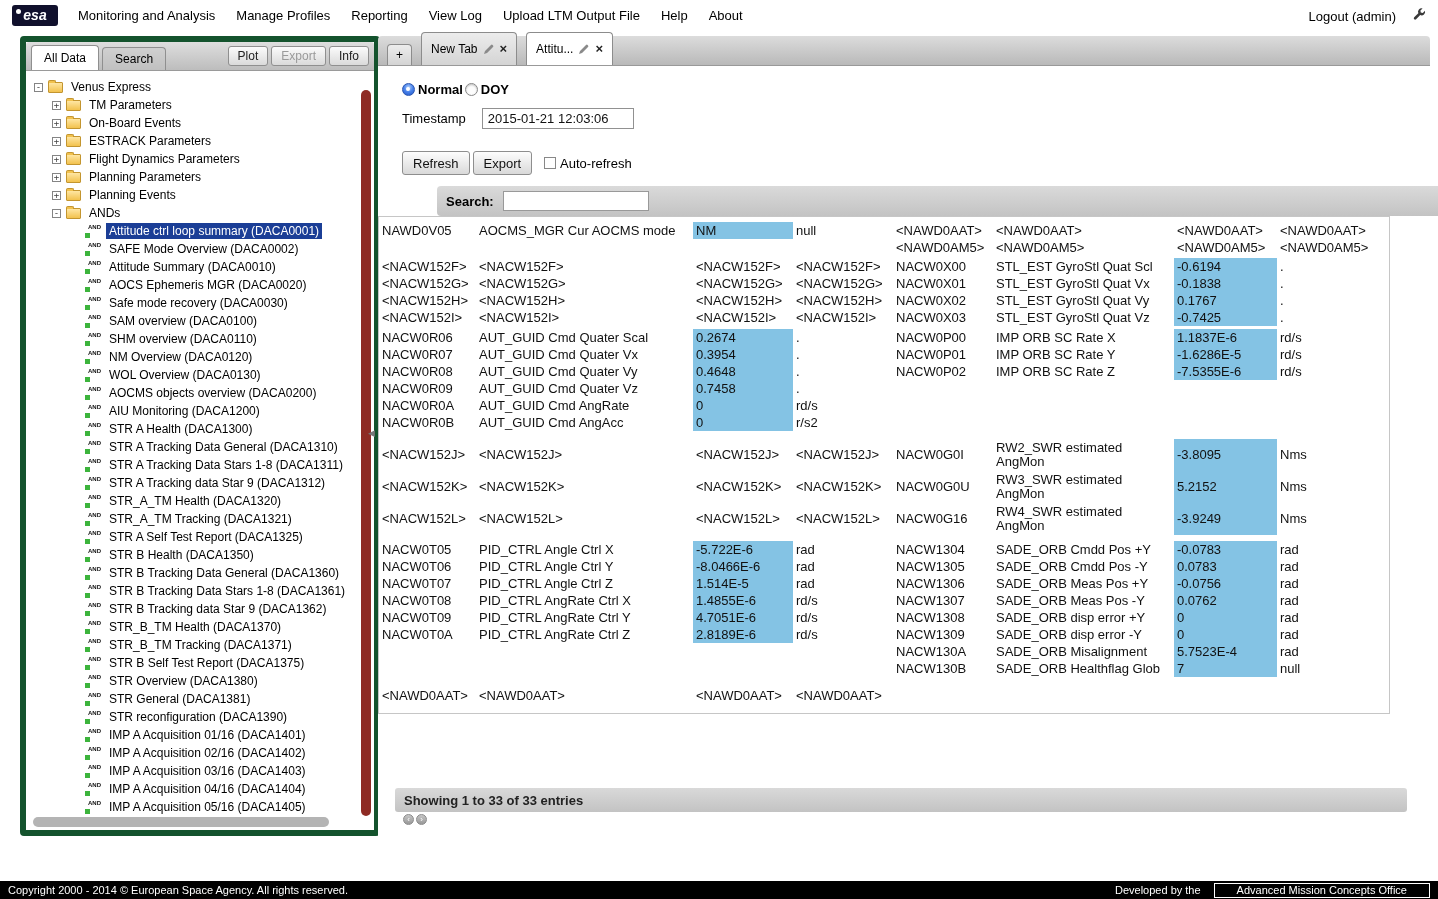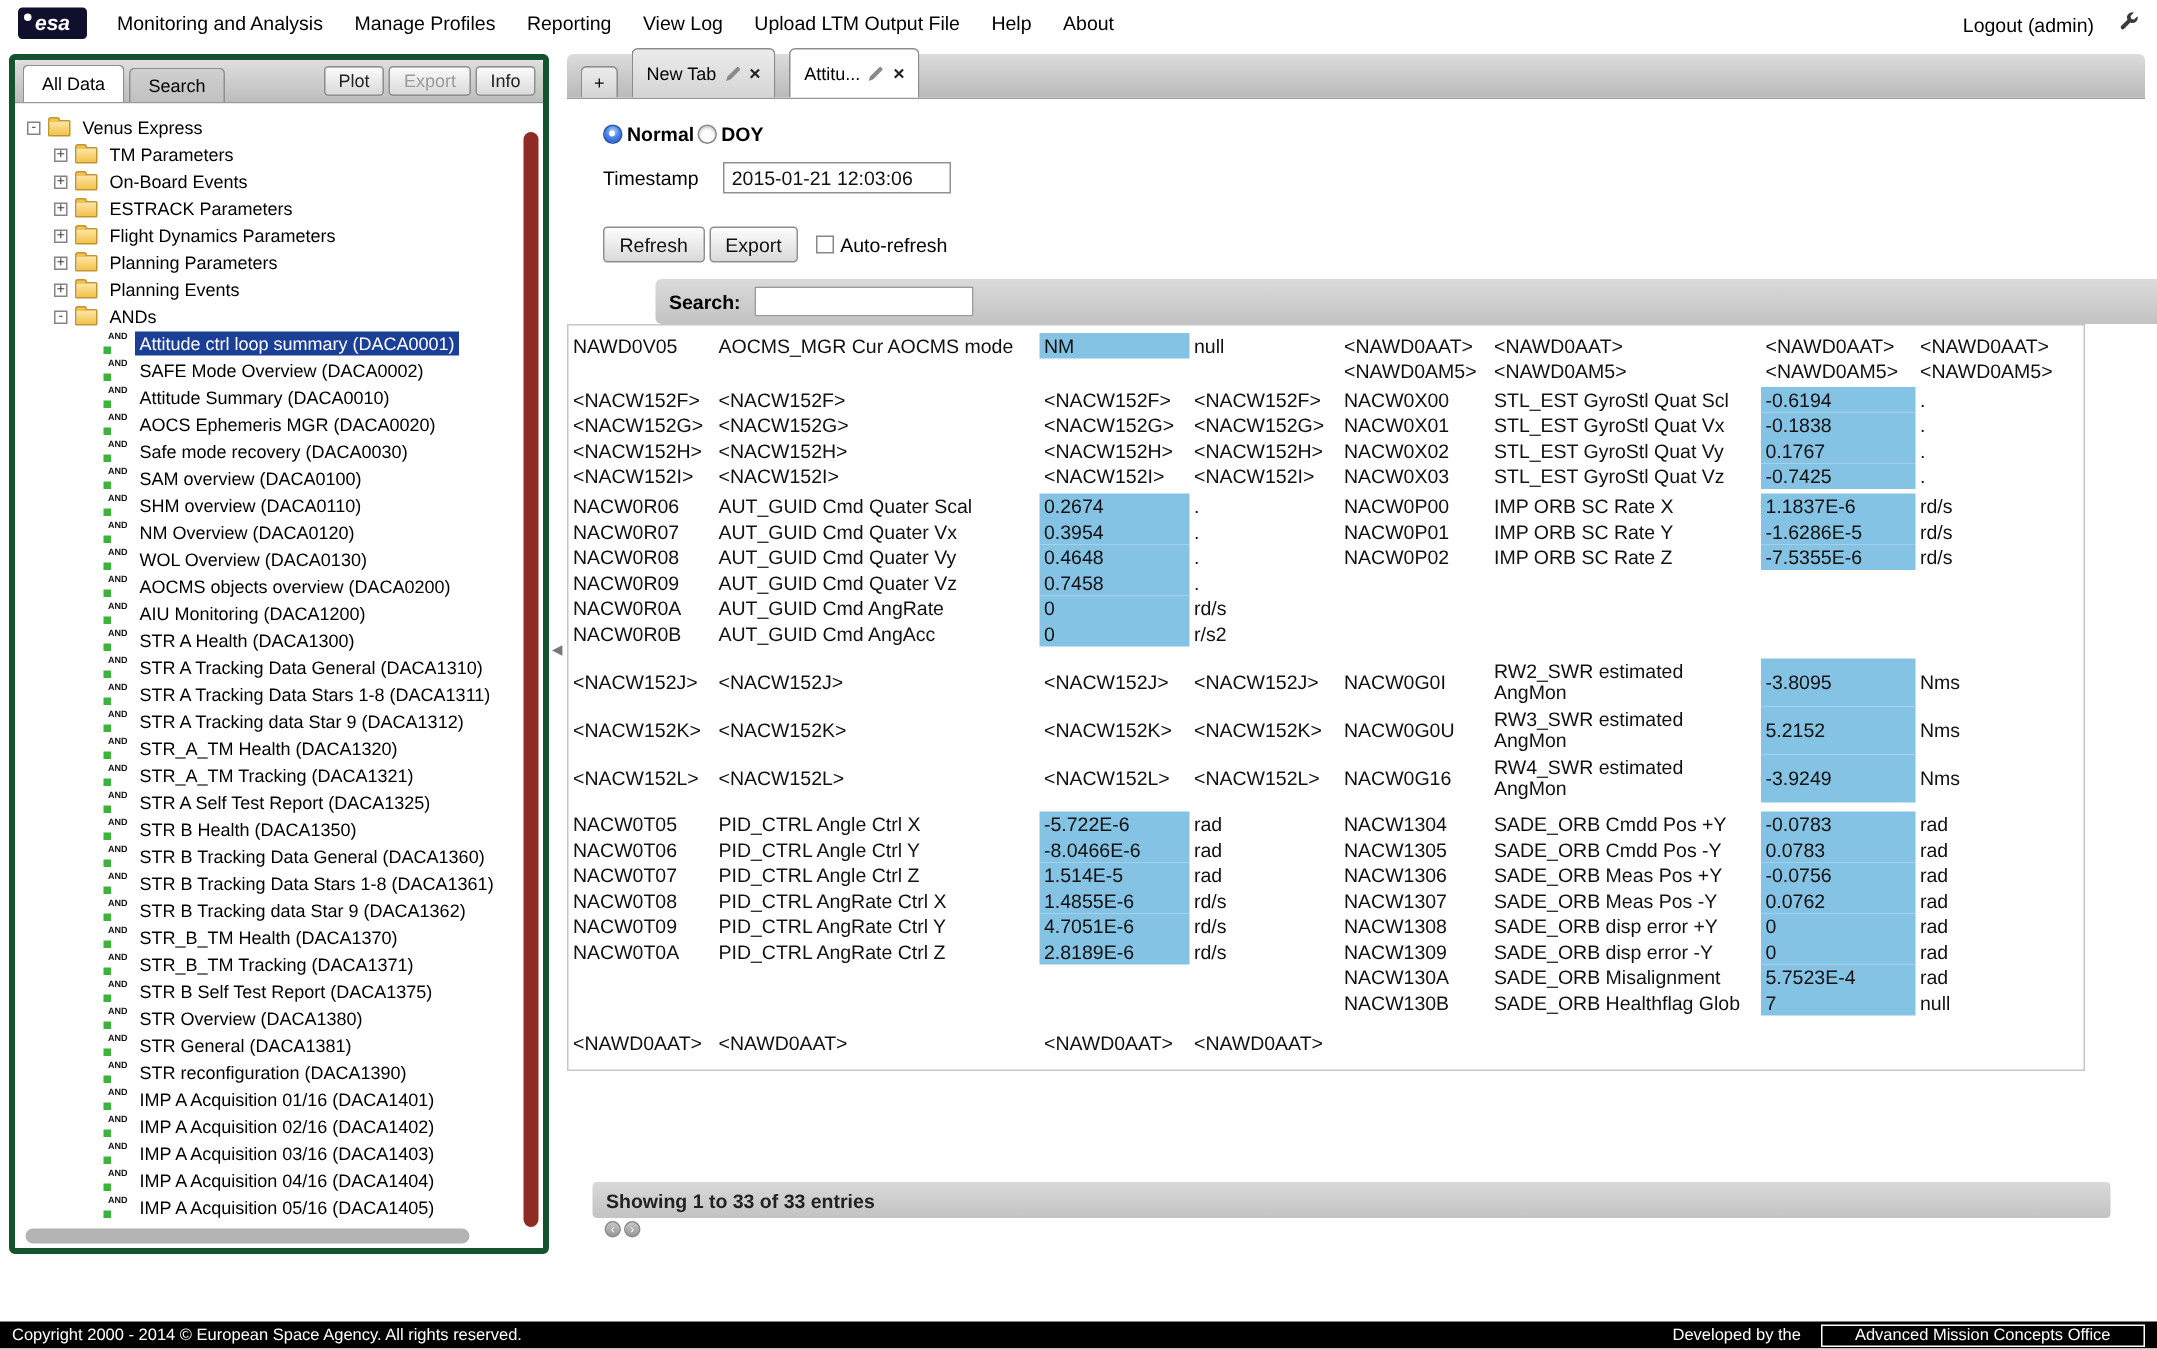--- a/index.html
+++ b/index.html
@@ -14,21 +14,21 @@
 
   
   .topbar { position: absolute; top: 0; left: 0; right: 0; height: 30px; background: #fff; display: flex; align-items: center; padding: 0 12px; }
   .esa-logo { width: 46px; height: 21px; background: #10102c; border-radius: 3px; color: #fff; display: flex; align-items: center; justify-content: center; font-size: 14px; font-weight: bold; font-style: italic; position: relative; flex: none; }
   .esa-logo::before { content: ""; position: absolute; left: 4px; top: 4px; width: 5px; height: 5px; background: #fff; border-radius: 50%; }
   .topbar-menu { display: flex; gap: 21px; margin-left: 20px; font-size: 13px; }
   .topbar-menu span { cursor: default; }
   .logout { margin-left: auto; display: flex; align-items: flex-end; gap: 16px; font-size: 13px; }
 
   
-  .sidebar { position: absolute; top: 36px; left: 6px; width: 360px; height: 800px; border: 4px solid #14532d; border-radius: 4px; background: #fff; }
+  .sidebar { position: absolute; top: 36px; left: 20px; width: 360px; height: 800px; border: 6px solid #14532d; border-radius: 4px; background: #fff; }
   .side-tabbar { position: absolute; top: 0; left: 0; right: 0; height: 29px; background: linear-gradient(#dedede, #bdbdbd); border-bottom: 1px solid #9a9a9a; border-radius: 3px 3px 0 0; display: flex; align-items: flex-end; padding: 0 5px; }
   .side-tab { height: 23px; padding: 0 12px; display: flex; align-items: center; font-size: 12px; border: 1px solid #8f8f8f; border-bottom: none; border-radius: 4px 4px 0 0; background: linear-gradient(#d0d0d0, #c0c0c0); margin-right: 3px; }
   .side-tab.active { background: #fff; height: 25px; }
   .side-buttons { margin-left: auto; display: flex; gap: 3px; padding-bottom: 4px; }
   .sbtn { height: 20px; padding: 0 9px; font-size: 12px; border: 1px solid #8f8f8f; border-radius: 3px; background: linear-gradient(#fbfbfb, #dadada); display: flex; align-items: center; color: #222; }
   .sbtn.disabled { color: #9a9a9a; }
 
   .tree { position: absolute; top: 30px; left: 0; right: 15px; bottom: 16px; padding: 6px 0 0 5px; font-size: 12px; overflow: hidden; white-space: nowrap; }
   .tree-row { height: 18px; display: flex; align-items: center; }
   .lvl0 { padding-left: 3px; }

